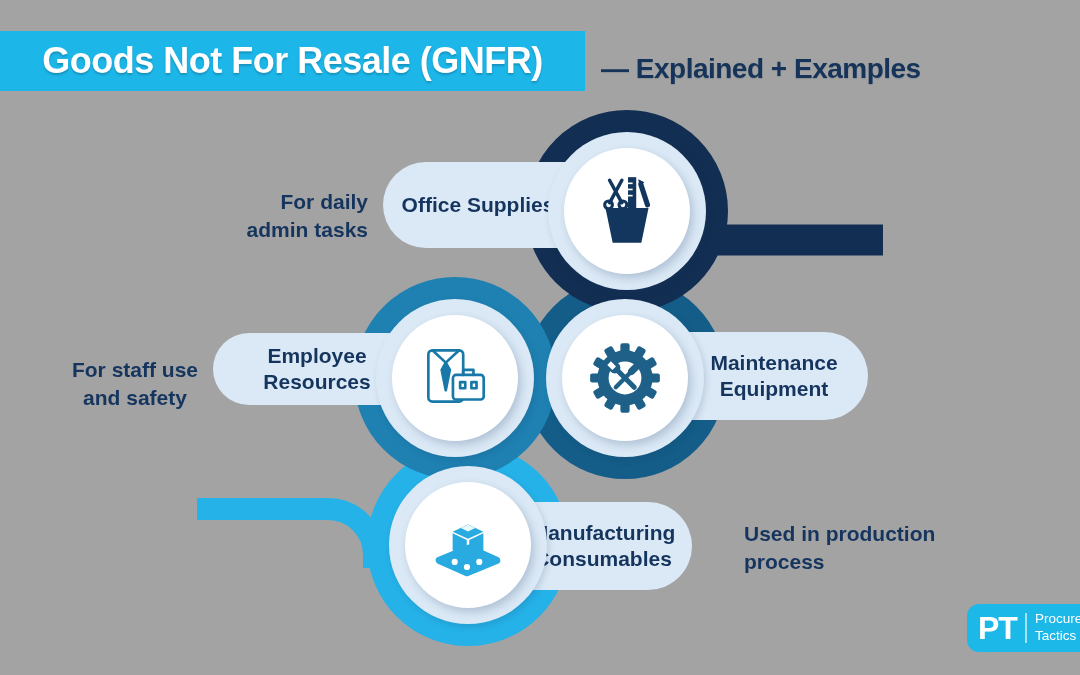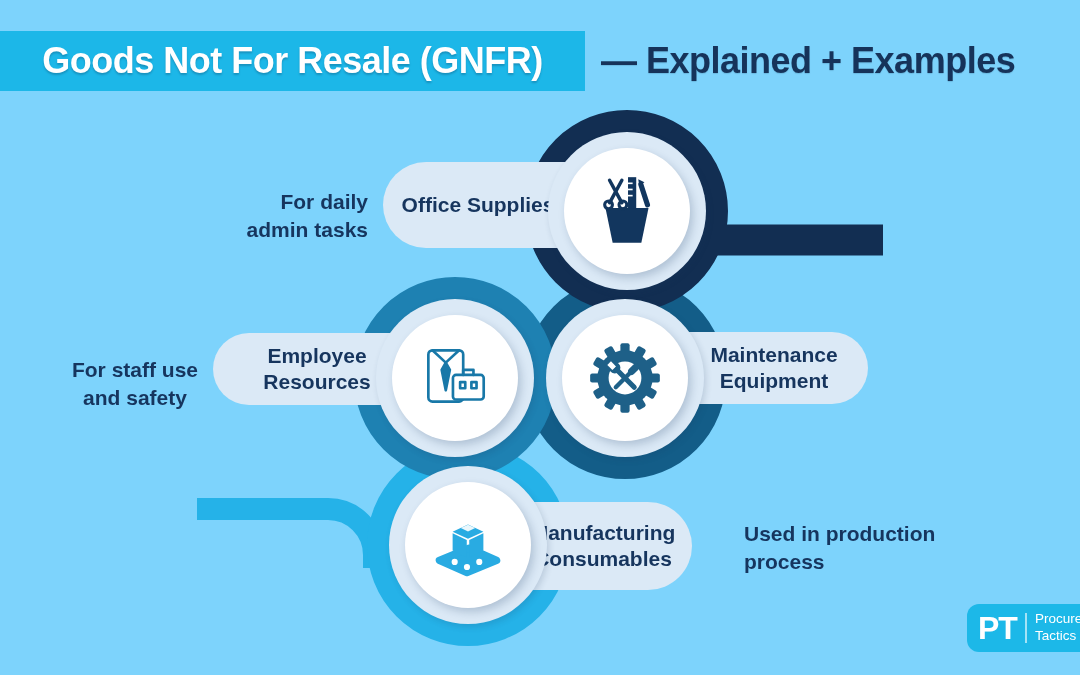--- a/index.html
+++ b/index.html
@@ -1,44 +1,44 @@
 <!DOCTYPE html>
 <html><head>
 <meta charset="utf-8">
 <style>
   html,body{margin:0;padding:0;background:#fff;}
   .canvas{
-    position:relative;width:1080px;height:675px;background:#7dd3fc;
+    position:relative;width:1080px;height:675px;background:#a3a3a3;
     overflow:hidden;font-family:"Liberation Sans",sans-serif;
   }
   .snake{position:absolute;left:0;top:0;}
   
   .title-box{
     position:absolute;left:0;top:31px;width:585px;height:60px;background:#1cb7e8;
     display:flex;align-items:center;justify-content:center;
   }
   .title-box span{
     color:#ffffff;font-size:36px;font-weight:bold;letter-spacing:-0.5px;
     text-shadow:0 2px 2px rgba(10,40,70,.25);white-space:nowrap;
   }
   .title-rest{
-    position:absolute;left:601px;top:31px;height:60px;display:flex;align-items:center;
-    color:#16335a;font-size:36px;font-weight:bold;letter-spacing:-0.5px;white-space:nowrap;
+    position:absolute;left:601px;top:39px;height:60px;display:flex;align-items:center;
+    color:#16335a;font-size:28px;font-weight:bold;letter-spacing:-0.5px;white-space:nowrap;
     text-shadow:0 1px 1px rgba(10,40,70,.15);
   }
   
   .pill{
     position:absolute;background:#dbe9f6;color:#16355e;font-weight:bold;font-size:21px;
     line-height:1.22;display:flex;align-items:center;justify-content:center;text-align:center;
     box-sizing:border-box;
   }
   .pill span{display:block;}
   .pill-office{left:383px;top:162px;width:262px;height:86px;border-radius:43px;padding-right:72px;}
   .pill-employee{left:213px;top:333px;width:258px;height:72px;border-radius:45px;padding-right:50px;}
-  .pill-maintenance{left:608px;top:332px;width:260px;height:72px;border-radius:44px;padding-left:72px;}
+  .pill-maintenance{left:608px;top:332px;width:260px;height:88px;border-radius:44px;padding-left:72px;}
   .pill-manufacturing{left:452px;top:502px;width:240px;height:88px;border-radius:44px;padding-left:62px;}
   
   .halo{
     position:absolute;width:158px;height:158px;border-radius:50%;background:#dbe9f6;
     box-shadow:2px 3px 6px rgba(23,54,95,.16);
   }
   .disc{
     position:absolute;width:126px;height:126px;border-radius:50%;background:#ffffff;
     box-shadow:3px 4px 9px rgba(23,54,95,.22);
   }

